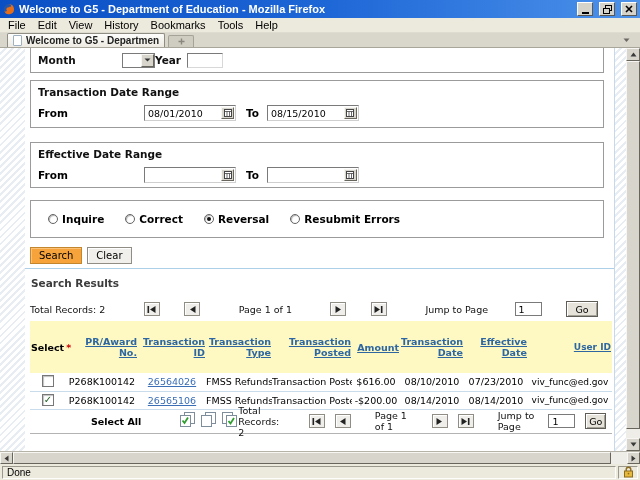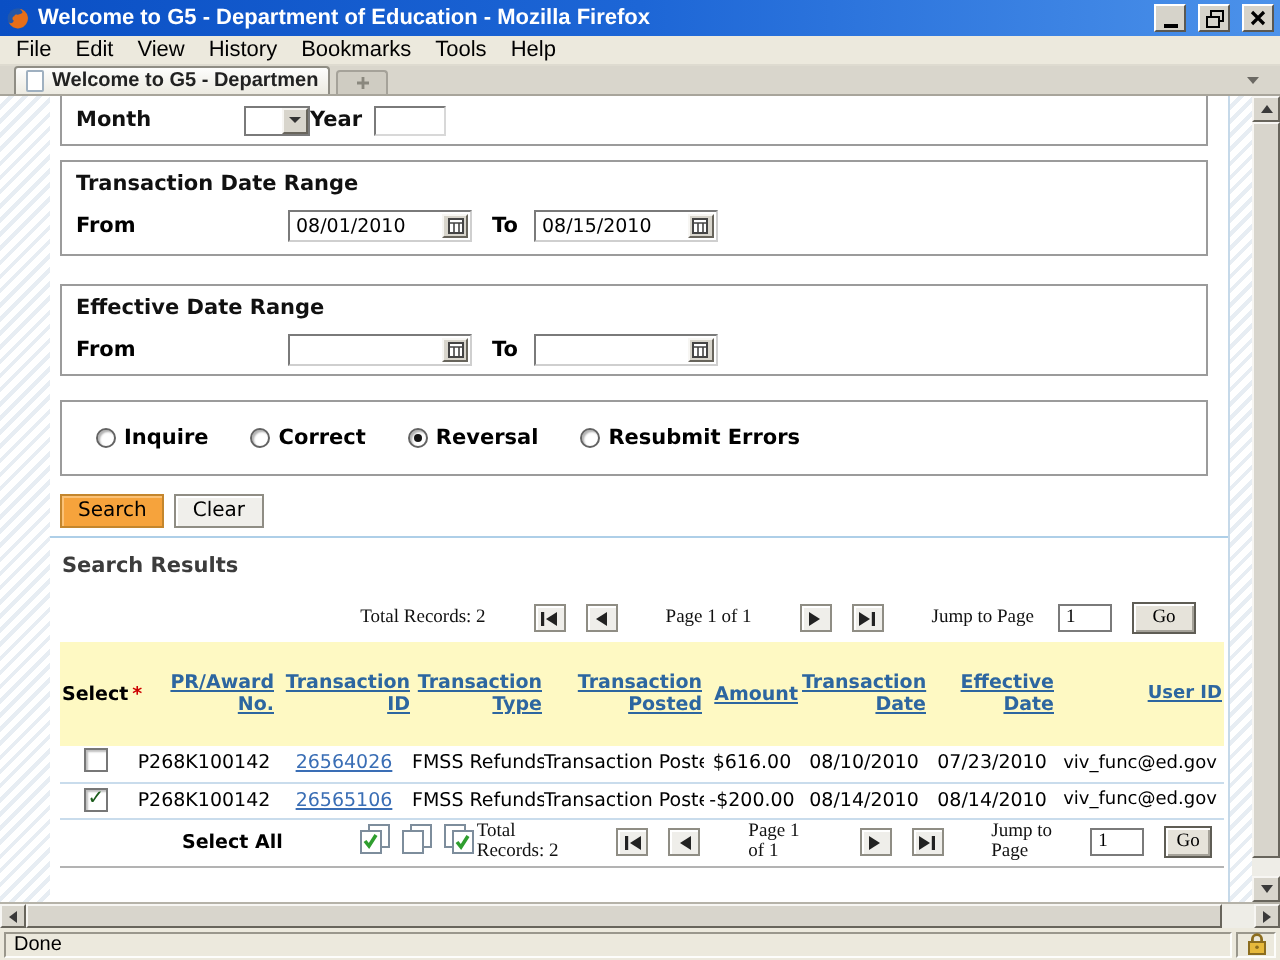--- a/index.html
+++ b/index.html
@@ -88,22 +88,22 @@
 
   .actions { margin-top:9px; display:flex; gap:5px; }
   .btn { font-size:10px; font-family:inherit; height:17px; padding:0 8px; border:1px solid #8f8d84;
          background:#f0efeb; color:#000; box-shadow:inset 1px 1px 0 #fff; }
   .btn.accent { background:#f6a33c; border-color:#c4862d; box-shadow:inset 1px 1px 0 #fbc277; }
 
   .divider { height:1px; background:#aecfe8; margin:4px -10px 0 -5px; }
   .section-title { font-weight:bold; font-size:10.5px; color:#3c3c3c; margin:8px 0 0 1px; }
 
   
-  .pagination { display:flex; align-items:center; justify-content:flex-end; font-size:9.5px; color:#111;
-                height:18px; padding-right:6px;font-family:Liberation Serif, serif; }
+  .pagination { display:flex; align-items:center; justify-content:space-between; font-size:9.5px; color:#111;
+                height:18px; padding-right:6px; }
   .pgbtn { width:16px; height:14px; background:#efeeea; border:1px solid #8f8d84; box-shadow:inset 1px 1px 0 #fff;
            display:inline-flex; align-items:center; justify-content:center; flex:none; }
   .pg-gap-s { margin-left:10px; } .pg-gap-m { margin-left:24px; }
   .jump-input { width:27px; height:14px; border:1px solid #7a7a7a; font-size:9.5px; padding-left:3px;
                 margin-left:12px; font-family:inherit; }
   .gobtn { width:32px; height:16px; margin-left:10px; background:#e6e3da; border:1px solid #5f5d55;
            box-shadow:inset 1px 1px 0 #fff, inset -1px -1px 0 #a5a299; font-size:9.5px; font-family:inherit; }
   .pag-top { margin-top:11px; }
 
   

